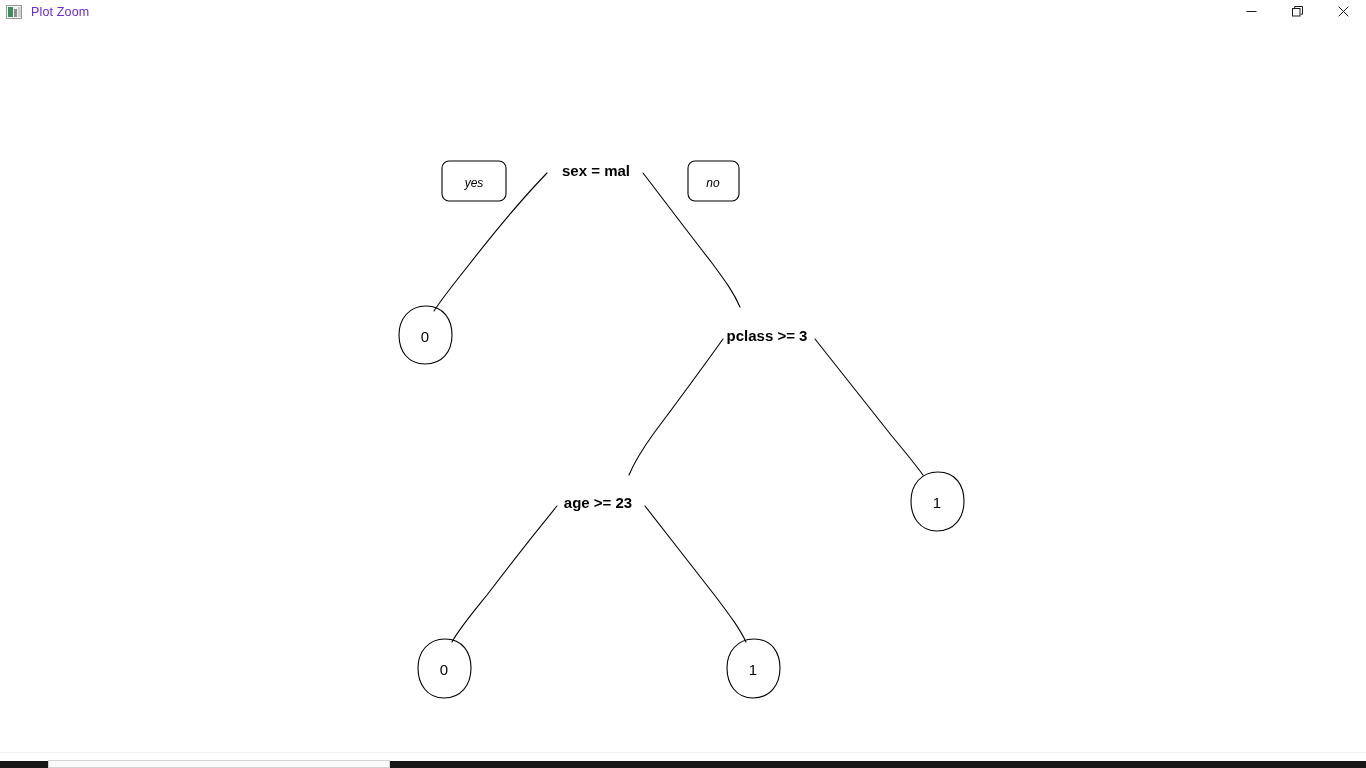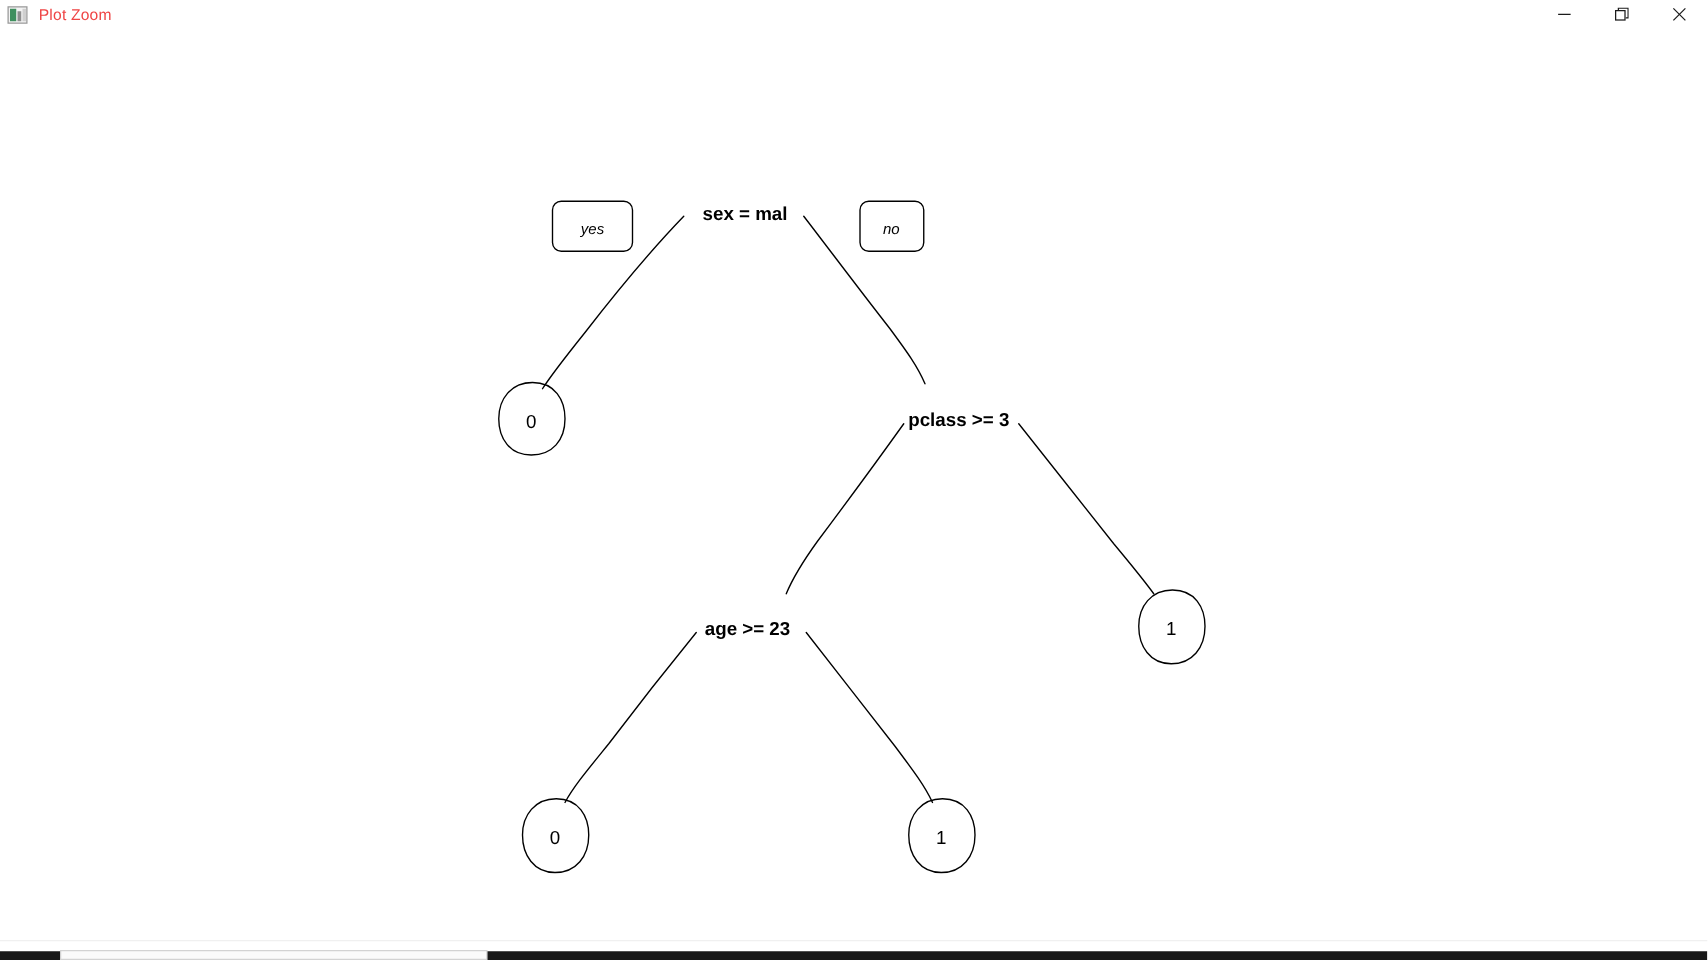--- a/index.html
+++ b/index.html
@@ -71,21 +71,21 @@
     position: absolute;
     left: 11px;
     top: 1px;
     width: 3px;
     height: 10px;
     background: #cfcfcf;
   }
 
   #app-title {
     font-size: 12.5px;
-    color: #ef4444;
+    color: #6d28d9;
     letter-spacing: 0.15px;
     white-space: nowrap;
   }
 
   #window-controls {
     display: flex;
     align-items: stretch;
     height: 23px;
     flex: 0 0 auto;
   }

